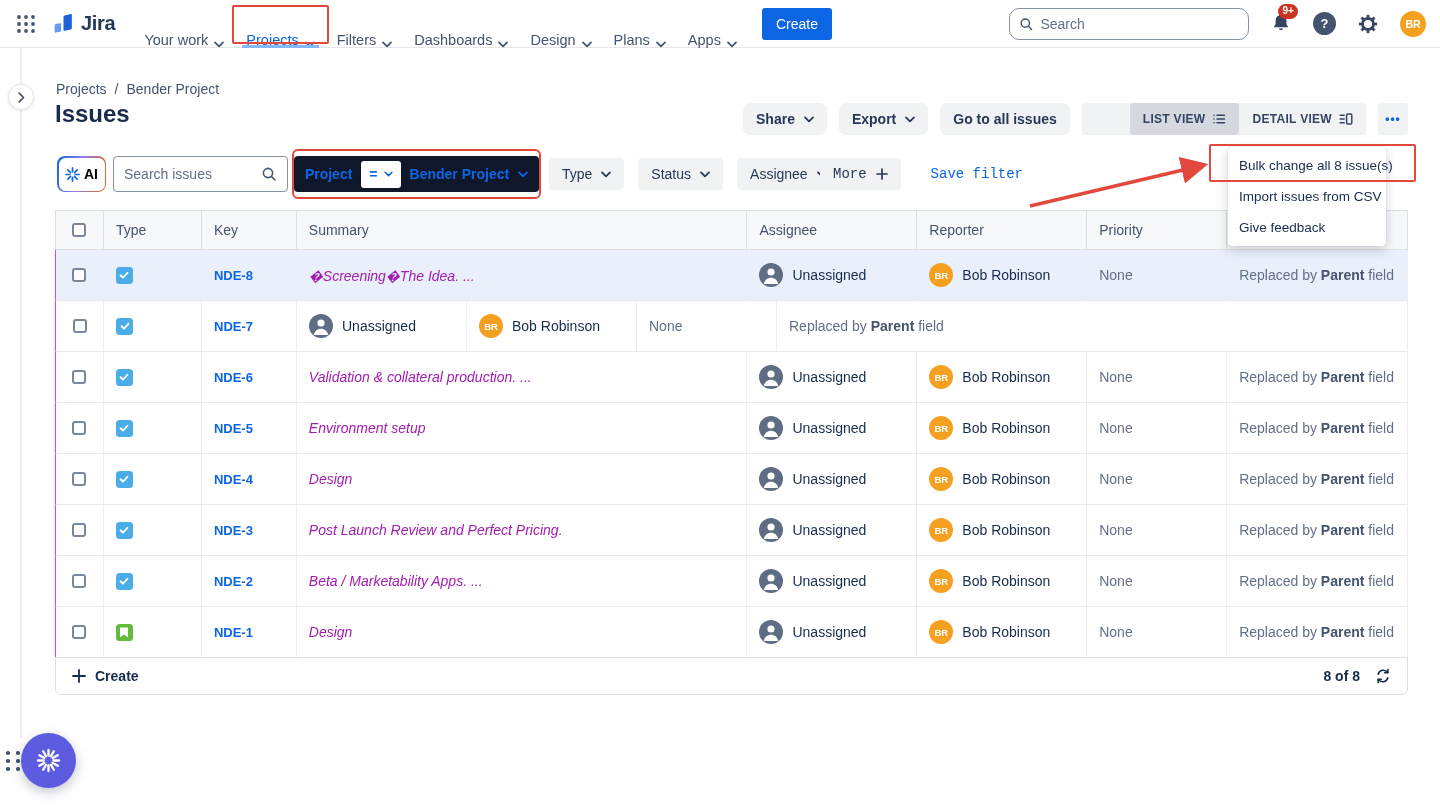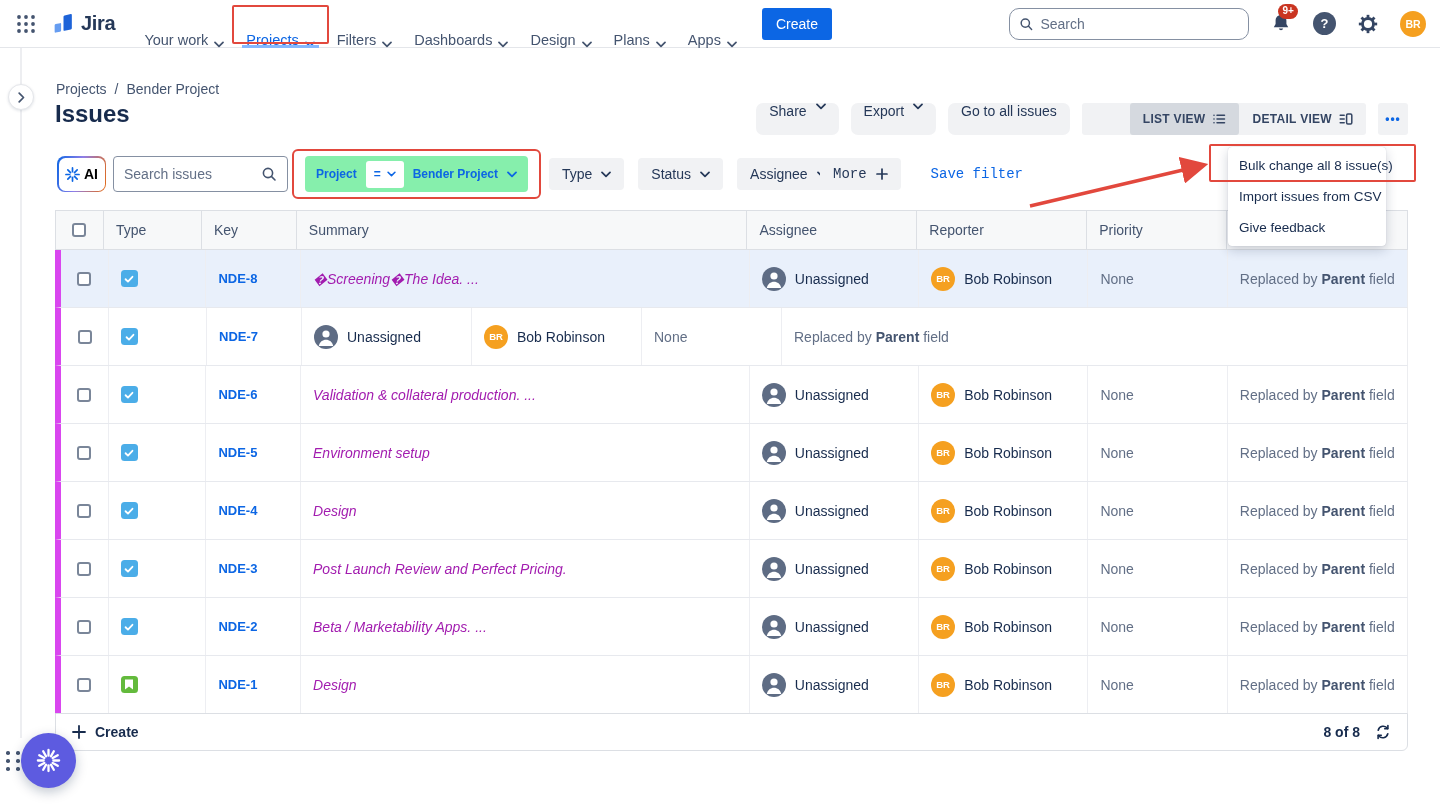--- a/index.html
+++ b/index.html
@@ -71,21 +71,21 @@
   }
 
   
   .breadcrumb { position:absolute; left:56px; top:81px; display:flex; gap:8px; font-size:14px; color:#44546F; }
   .breadcrumb .crumb { color:#44546F; }
   .page-title { position:absolute; left:55px; top:100px; font-size:24px; font-weight:700; color:#172B4D; }
 
   .toolbar { position:absolute; top:103px; right:32px; height:32px; display:flex; gap:12px; align-items:center; }
   .tb-btn {
     background:#F1F2F4; border:none; border-radius:7px; height:32px; padding:0 13px;
-    display:flex; align-items:flex-start; gap:9px; font-size:14px; color:#253858; font-weight:400;
+    display:flex; align-items:center; gap:9px; font-size:14px; color:#253858; font-weight:700;
     cursor:pointer; font-family:"Liberation Sans", sans-serif; white-space:nowrap;
   }
   .segment { background:#F1F2F4; border-radius:3px; height:32px; display:flex; align-items:stretch; }
   .seg-item {
     display:flex; align-items:center; gap:7px; padding:0 13px; border-radius:3px;
     font-size:12px; font-weight:700; color:#344563; letter-spacing:.3px; cursor:pointer; white-space:nowrap;
   }
   .seg-item.selected { background:#D5D9DF;margin-left:48px; }
   .dots-btn {
     width:30px; height:32px; background:#F1F2F4; border:none; border-radius:3px;
@@ -114,22 +114,22 @@
     border:none; outline:none; flex:1; font-size:14px; color:#172B4D;
     font-family:"Liberation Sans", sans-serif; min-width:0;
   }
   .search-issues input::placeholder { color:#626F86; }
   .chip-anno {
     position:absolute; left:292px; top:-1px; width:249px; height:50px;
     border:2.5px solid #E2483D; border-radius:6px;
     display:flex; align-items:center; justify-content:center;
   }
   .project-chip {
-    background:#86efac; border-radius:4px; height:36px; display:flex; align-items:center;
-    gap:9px; padding:0 11px; color:#0C66E4; font-weight:700; font-size:12px; cursor:pointer; white-space:nowrap;
+    background:#0f172a; border-radius:4px; height:36px; display:flex; align-items:center;
+    gap:9px; padding:0 11px; color:#0C66E4; font-weight:700; font-size:14px; cursor:pointer; white-space:nowrap;
   }
   .op-pill {
     background:#fff; border-radius:3px; height:27px; padding:0 8px;
     display:flex; align-items:center; gap:6px; font-weight:600; cursor:pointer;
   }
   .filter-chips { position:absolute; left:549px; top:8px; height:32px; display:flex; gap:14px; align-items:center; }
   .gray-chip {
     background:#F1F2F4; border-radius:4px; height:32px; padding:0 13px;
     display:flex; align-items:center; gap:9px; font-size:14px; color:#253858; font-weight:500;
     cursor:pointer; white-space:nowrap;
@@ -163,22 +163,22 @@
   .th:last-child { border-right:none; }
   .col-check   { width:48px; justify-content:center; padding:0; }
   .col-type    { width:98px; }
   .col-key     { width:95px; }
   .col-summary { width:451px; }
   .col-assignee{ width:170px; }
   .col-reporter{ width:170px; }
   .col-priority{ width:140px; }
   .col-parent  { width:180px; }
   .t-row {
-    display:flex; height:58px; background:#fff;
-    border-left:6px solid #d946ef; border-right:1px solid #ECEDF0; border-bottom:1px solid #E7E9EE;
+    display:flex; height:51px; background:#fff;
+    border-left:1px solid #d946ef; border-right:1px solid #ECEDF0; border-bottom:1px solid #E7E9EE;
     cursor:pointer;
   }
   .t-row.selected { background:#E9F0FB; }
   .td { font-size:14px; color:#172B4D; border-right:1px solid #EDEEF2; gap:9px; }
   .td:last-child { border-right:none; }
   .cb { width:14px; height:14px; border:2px solid #7A8699; border-radius:3px; background:#fff; display:inline-block; cursor:pointer; }
   .type-icon { width:17px; height:17px; border-radius:3.5px; display:flex; align-items:center; justify-content:center; }
   .type-icon svg { display:none; }
   .type-icon.task { background:#4BADE8; }
   .type-icon.task svg.ic-task { display:block; }

